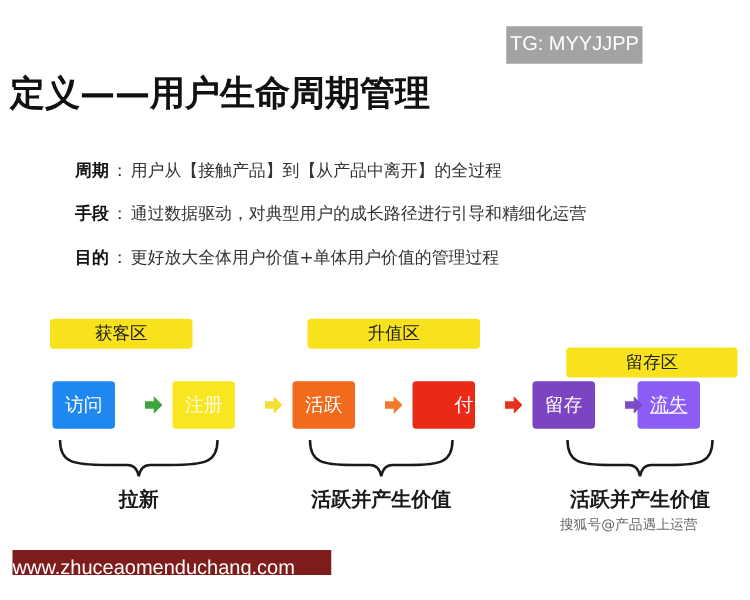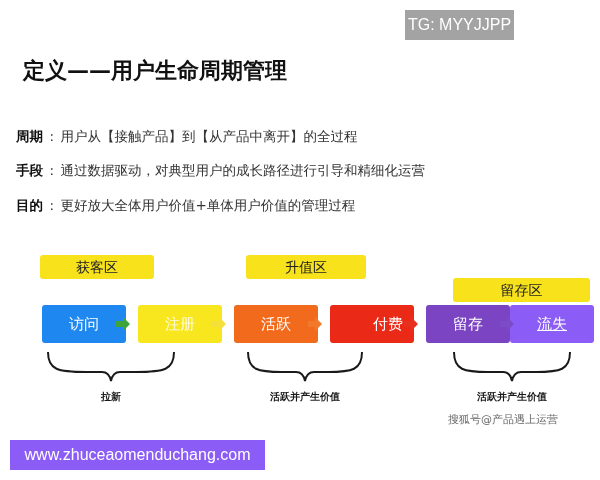--- a/index.html
+++ b/index.html
@@ -1,78 +1,78 @@
 <!DOCTYPE html>
 <html><head>
 <meta charset="utf-8">
 <style>
   * { box-sizing: border-box; margin: 0; padding: 0; }
   html, body { width: 600px; height: 480px; background: #ffffff; overflow: hidden; }
   body { position: relative; font-family: "DejaVu Sans", "Liberation Sans", sans-serif; color: #1a1a1a; }
 
   .tg-badge {
-    position: absolute; left: 405px; top: 10px; width: 109px; height: 30px;
+    position: absolute; left: 405px; top: 21px; width: 109px; height: 30px;
     background: #a3a3a3; color: #ffffff; font-family: "Liberation Sans", sans-serif;
     font-size: 16px; line-height: 30px; text-align: center;
   }
   .page-title {
-    position: absolute; left: 23px; top: 56px; font-size: 22px; font-weight: bold;
+    position: absolute; left: 8px; top: 56px; font-size: 28px; font-weight: bold;
     letter-spacing: 0px; color: #111111; white-space: nowrap;
   }
   .def-row {
     position: absolute; left: 16px; font-size: 13.5px; color: #333333; white-space: nowrap;
   }
-  .def-row .k { font-weight: bold; color: #111111; }
+  .def-row .k { font-weight: bold; color: #111111; margin-left: 44px; }
   .def-row .sep { margin: 0 2px; }
 
   .zone-label {
     position: absolute; top: 255px; height: 24px; background: #f7e21c; border-radius: 3px;
     font-size: 14px; line-height: 24px; text-align: center; color: #222222;
   }
 
   .stage {
-    position: absolute; top: 305px; width: 84px; height: 38px; border-radius: 3px;
+    position: absolute; top: 305px; width: 50px; height: 38px; border-radius: 3px;
     color: #ffffff; font-size: 15px; line-height: 38px; text-align: center;
   }
 
   .arrow { position: absolute; top: 317px; width: 14px; height: 14px; }
 
   .brace { position: absolute; top: 350px; height: 32px; }
   .brace-label {
-    position: absolute; top: 390px; font-size: 10px; font-weight: bold; color: #1a1a1a;
+    position: absolute; top: 390px; font-size: 16px; font-weight: bold; color: #1a1a1a;
     text-align: center; white-space: nowrap;
   }
   .source-mark {
     position: absolute; left: 448px; top: 412px; font-size: 11px; color: #666666; white-space: nowrap;
   }
   .url-watermark {
-    position: absolute; left: 10px; top: 440px; width: 255px; height: 30px;
-    background: #8b5cf6; color: #ffffff; font-family: "Liberation Sans", sans-serif;
-    font-size: 16px; line-height: 30px; text-align: center;
+    position: absolute; left: 10px; top: 440px; width: 255px; height: 20px;
+    background: #7f1d1d; color: #ffffff; font-family: "Liberation Sans", sans-serif;
+    font-size: 16px; line-height: 30px; 
   }
 </style>
 </head>
 <body>
 
 <div class="tg-badge">TG: MYYJJPP</div>
 
 <div class="page-title">定义——用户生命周期管理</div>
 
 <div class="def-row" style="top:128px;">
   <span class="k">周期</span><span class="sep">：</span><span>用户从【接触产品】到【从产品中离开】的全过程</span>
 </div>
 <div class="def-row" style="top:162px;">
   <span class="k">手段</span><span class="sep">：</span><span>通过数据驱动，对典型用户的成长路径进行引导和精细化运营</span>
 </div>
 <div class="def-row" style="top:197px;">
   <span class="k">目的</span><span class="sep">：</span><span>更好放大全体用户价值+单体用户价值的管理过程</span>
 </div>
 
 <div class="zone-label" style="left:40px; width:114px;">获客区</div>
-<div class="zone-label" style="left:246px; width:120px;">升值区</div>
+<div class="zone-label" style="left:246px; width:138px;">升值区</div>
 <div class="zone-label" style="left:453px; width:137px;margin-top:23px;">留存区</div>
 
 <div class="stage" style="left:42px; background:#1e88f0;">访问</div>
 <div class="stage" style="left:138px; background:#f8e61e; color:#fffbe0;">注册</div>
 <div class="stage" style="left:234px; background:#f26a1b;">活跃</div>
 <div class="stage" style="left:330px; background:#ea2a17;padding-left:32px;">付费</div>
 <div class="stage" style="left:426px; background:#7a44c2;">留存</div>
 <div class="stage" style="left:510px; background:#8b5cf6;text-decoration:underline;">流失</div>
 
 <svg class="arrow" style="left:116px;" viewBox="0 0 14 14">

